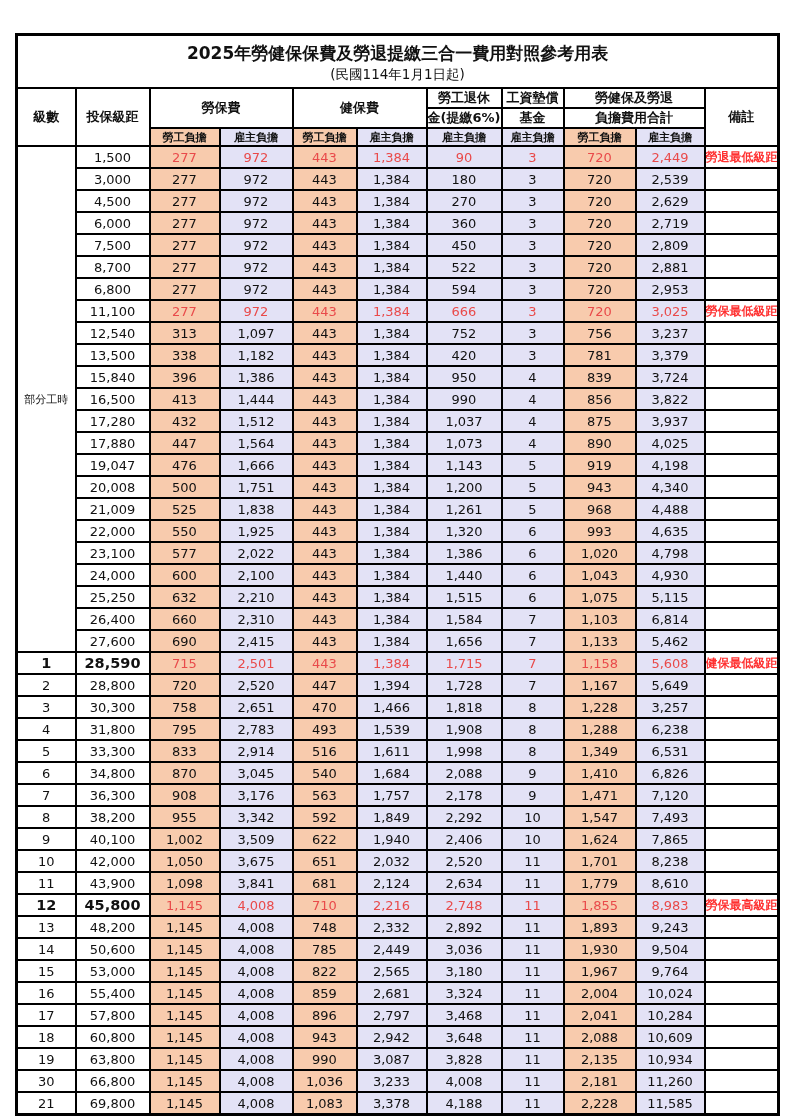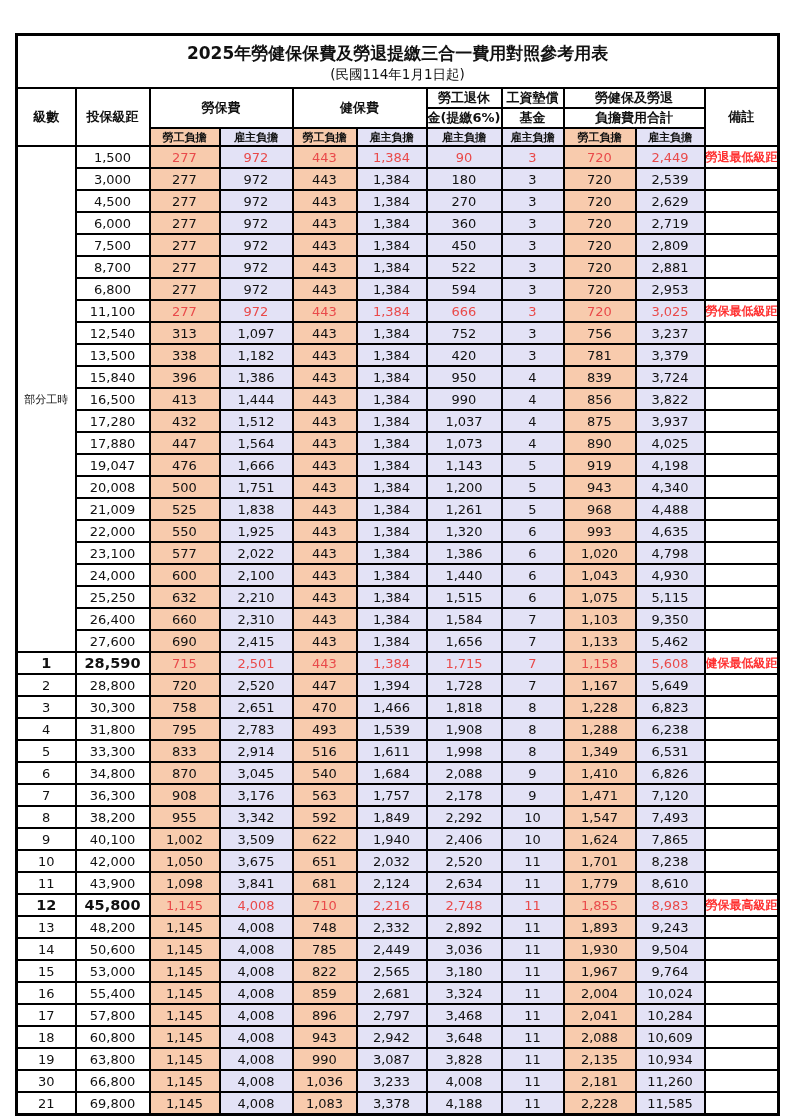--- a/index.html
+++ b/index.html
@@ -335,21 +335,21 @@
         </tr>
         <tr>
           <td class="bracket">26,400</td>
           <td class="val emp">660</td>
           <td class="val er">2,310</td>
           <td class="val emp">443</td>
           <td class="val er">1,384</td>
           <td class="val er">1,584</td>
           <td class="val er">7</td>
           <td class="val emp">1,103</td>
-          <td class="val er">9,350</td>
+          <td class="val er">6,814</td>
           <td class="remark"></td>
         </tr>
         <tr>
           <td class="bracket">27,600</td>
           <td class="val emp">690</td>
           <td class="val er">2,415</td>
           <td class="val emp">443</td>
           <td class="val er">1,384</td>
           <td class="val er">1,656</td>
           <td class="val er">7</td>
@@ -386,21 +386,21 @@
         <tr>
           <td class="level">3</td>
           <td class="bracket">30,300</td>
           <td class="val emp">758</td>
           <td class="val er">2,651</td>
           <td class="val emp">470</td>
           <td class="val er">1,466</td>
           <td class="val er">1,818</td>
           <td class="val er">8</td>
           <td class="val emp">1,228</td>
-          <td class="val er">6,823</td>
+          <td class="val er">3,257</td>
           <td class="remark"></td>
         </tr>
         <tr>
           <td class="level">4</td>
           <td class="bracket">31,800</td>
           <td class="val emp">795</td>
           <td class="val er">2,783</td>
           <td class="val emp">493</td>
           <td class="val er">1,539</td>
           <td class="val er">1,908</td>

